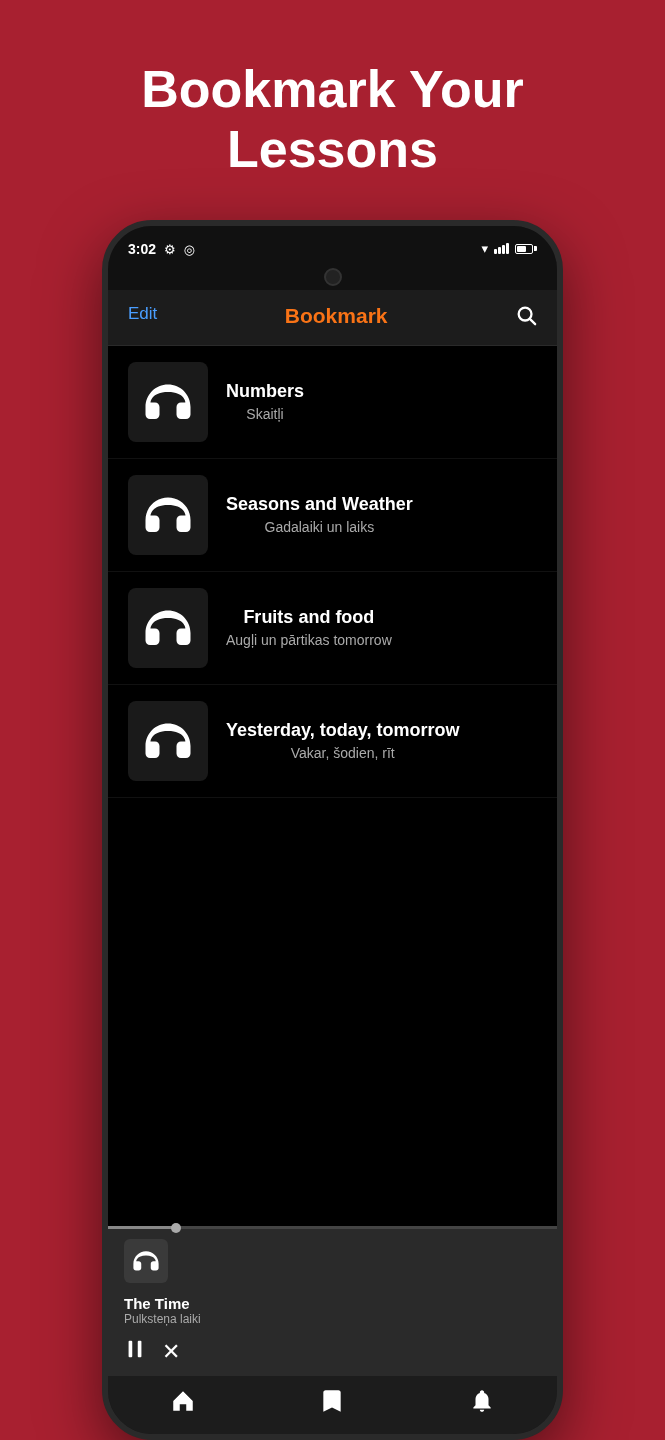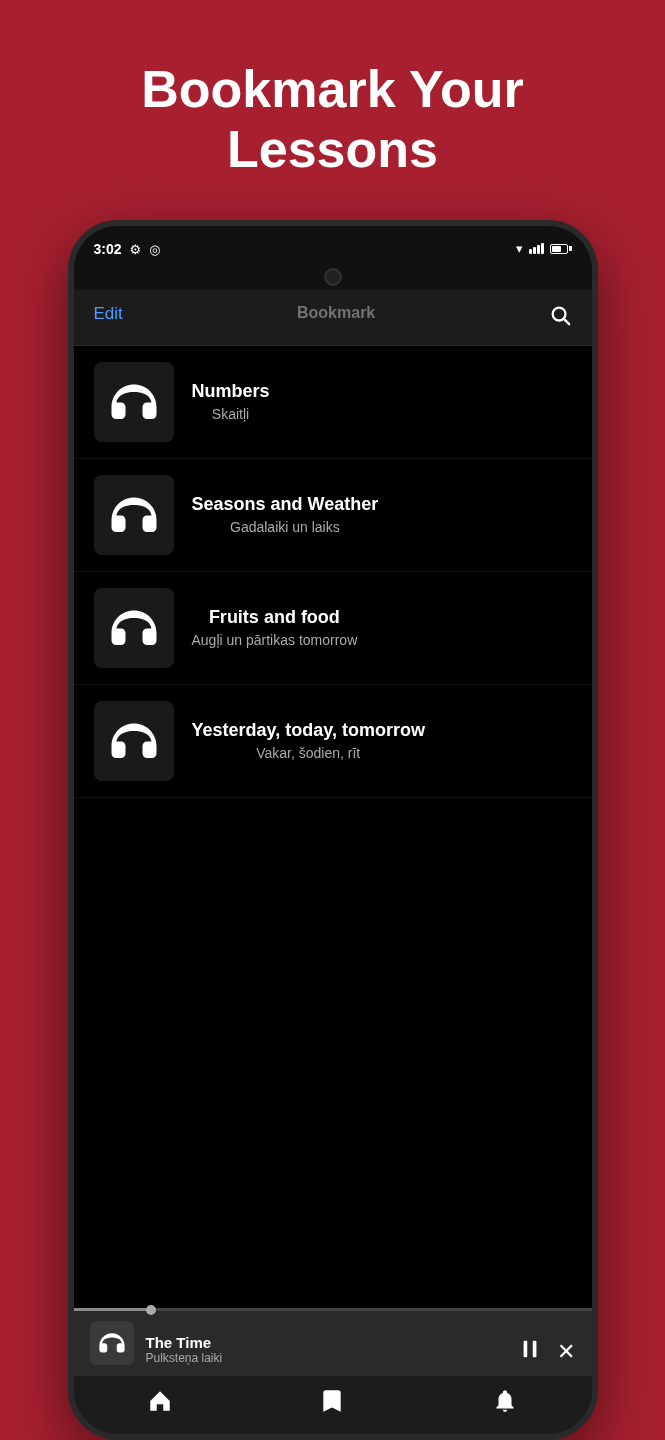--- a/index.html
+++ b/index.html
@@ -20,21 +20,21 @@
     }
 
     .page-title {
       color: #ffffff;
       font-size: 52px;
       font-weight: 900;
       line-height: 1.15;
     }
 
     .phone-wrapper {
-      width: 530px;
+      width: 461px;
       background: #1a1a1a;
       border-radius: 50px;
       border: 6px solid #2a2a2a;
       overflow: hidden;
       box-shadow: 0 20px 60px rgba(0,0,0,0.5);
       display: flex;
       flex-direction: column;
       flex: 1;
     }
 
@@ -91,22 +91,22 @@
       padding: 14px 20px;
       border-bottom: 1px solid #2a2a2a;
     }
 
     .app-bar-edit {
       color: #4a9eff;
       font-size: 17px;
     }
 
     .app-bar-title {
-      color: #737373;
-      font-size: 16px;
+      color: #f97316;
+      font-size: 21px;
       font-weight: bold;
     }
 
     .app-bar-search {
       color: #ffffff;
       font-size: 20px;
     }
 
     
     .lesson-list {
@@ -184,23 +184,24 @@
       height: 10px;
       background: #aaa;
       border-radius: 50%;
       position: absolute;
       top: -3.5px;
       left: 14%;
     }
 
     .now-playing-content {
       display: flex;
-      align-items: flex-end;
+      align-items: flex-start;
       padding: 10px 16px;
       gap: 12px;
+      flex-direction: column;
     }
 
     .now-playing-icon {
       width: 44px;
       height: 44px;
       background: #3a3a3a;
       border-radius: 6px;
       display: flex;
       align-items: center;
       justify-content: center;

